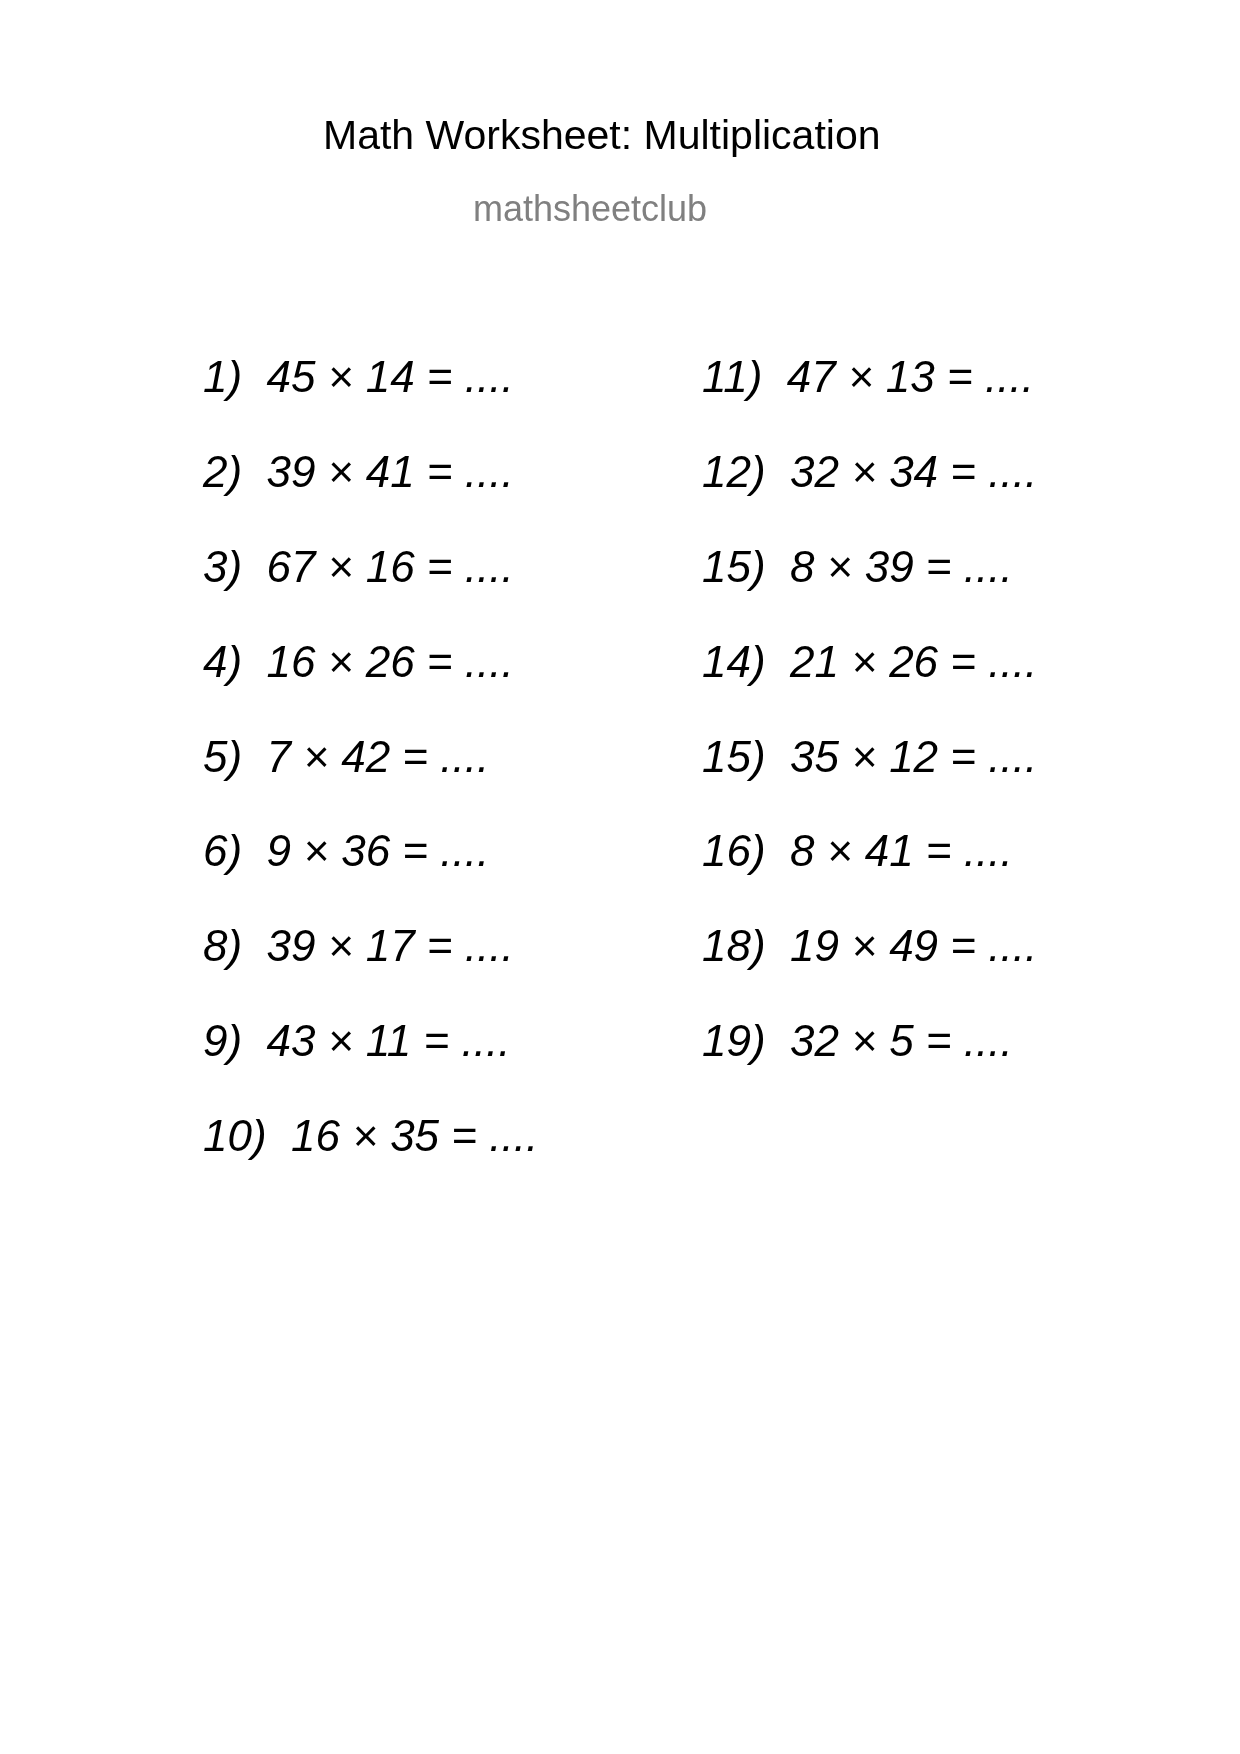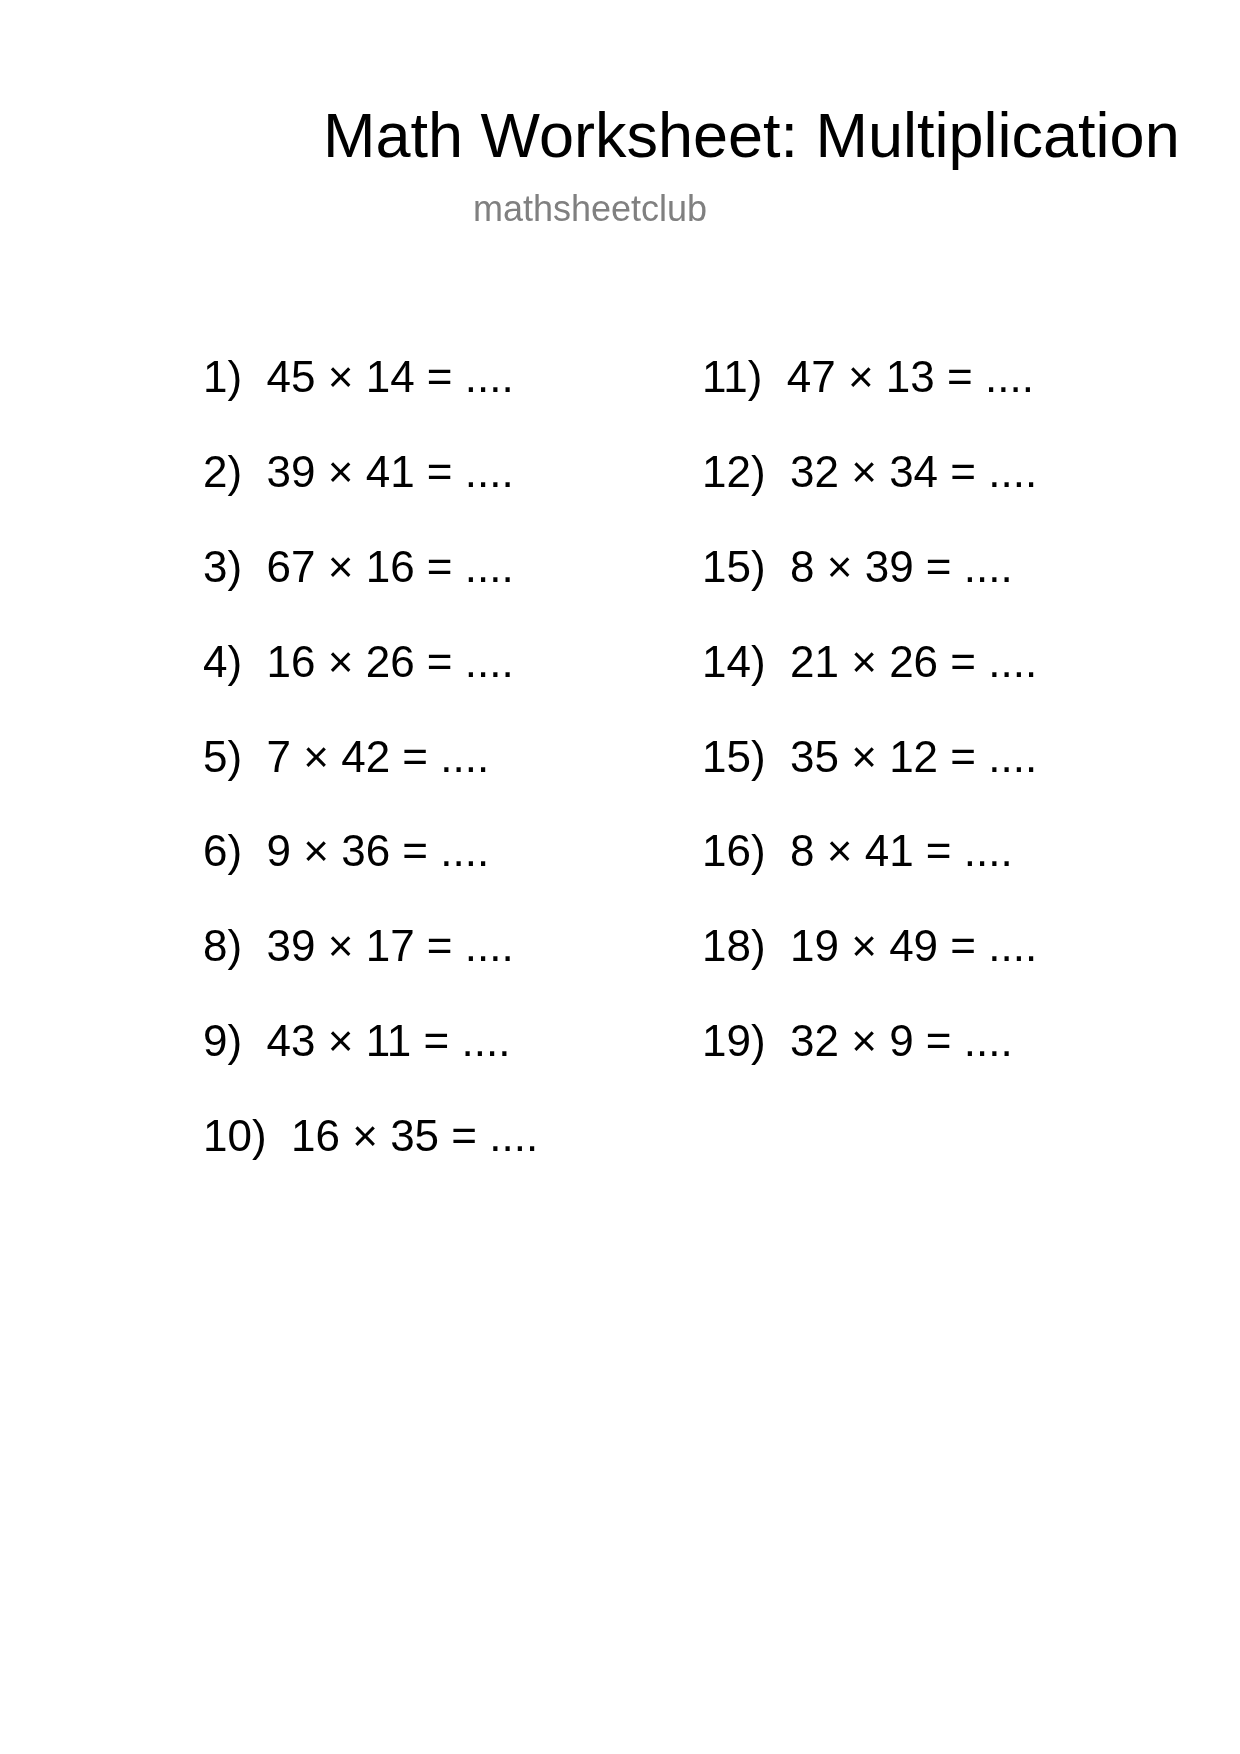--- a/index.html
+++ b/index.html
@@ -19,39 +19,40 @@
       position: absolute;
       left: 0; top: 0;
       width: 1240px;
       height: 1754px;
       background: #ffffff;
     }
     .title {
       position: absolute;
       left: 323px;
       top: 104px;
-      font-size: 63px;
+      font-size: 41px;
       line-height: 63px;
       white-space: nowrap;
       color: #000000;
       margin: 0;
       font-weight: normal;
     }
     .subtitle {
       position: absolute;
       left: 473px;
       top: 189px;
       font-size: 36px;
       line-height: 40px;
       white-space: nowrap;
       color: #808080;
     }
     .column {
       position: absolute;
       top: 355px;
+      font-style: italic;
     }
     .col-left { left: 203px; }
     .col-right { left: 702px; }
     .problem {
       height: 94.9px;
       font-size: 44px;
       line-height: 44px;
       white-space: nowrap;
       color: #000000;
     }
@@ -79,16 +80,16 @@
   </div>
 
   <div class="column col-right">
     <div class="problem"><span class="num">11)  </span><span class="expr">47 × 13 = ....</span></div>
     <div class="problem"><span class="num">12)  </span><span class="expr">32 × 34 = ....</span></div>
     <div class="problem"><span class="num">15)  </span><span class="expr">8 × 39 = ....</span></div>
     <div class="problem"><span class="num">14)  </span><span class="expr">21 × 26 = ....</span></div>
     <div class="problem"><span class="num">15)  </span><span class="expr">35 × 12 = ....</span></div>
     <div class="problem"><span class="num">16)  </span><span class="expr">8 × 41 = ....</span></div>
     <div class="problem"><span class="num">18)  </span><span class="expr">19 × 49 = ....</span></div>
-    <div class="problem"><span class="num">19)  </span><span class="expr">32 × 9 = ....</span></div>
+    <div class="problem"><span class="num">19)  </span><span class="expr">32 × 5 = ....</span></div>
   </div>
 
 </div>
 
 </body></html>

